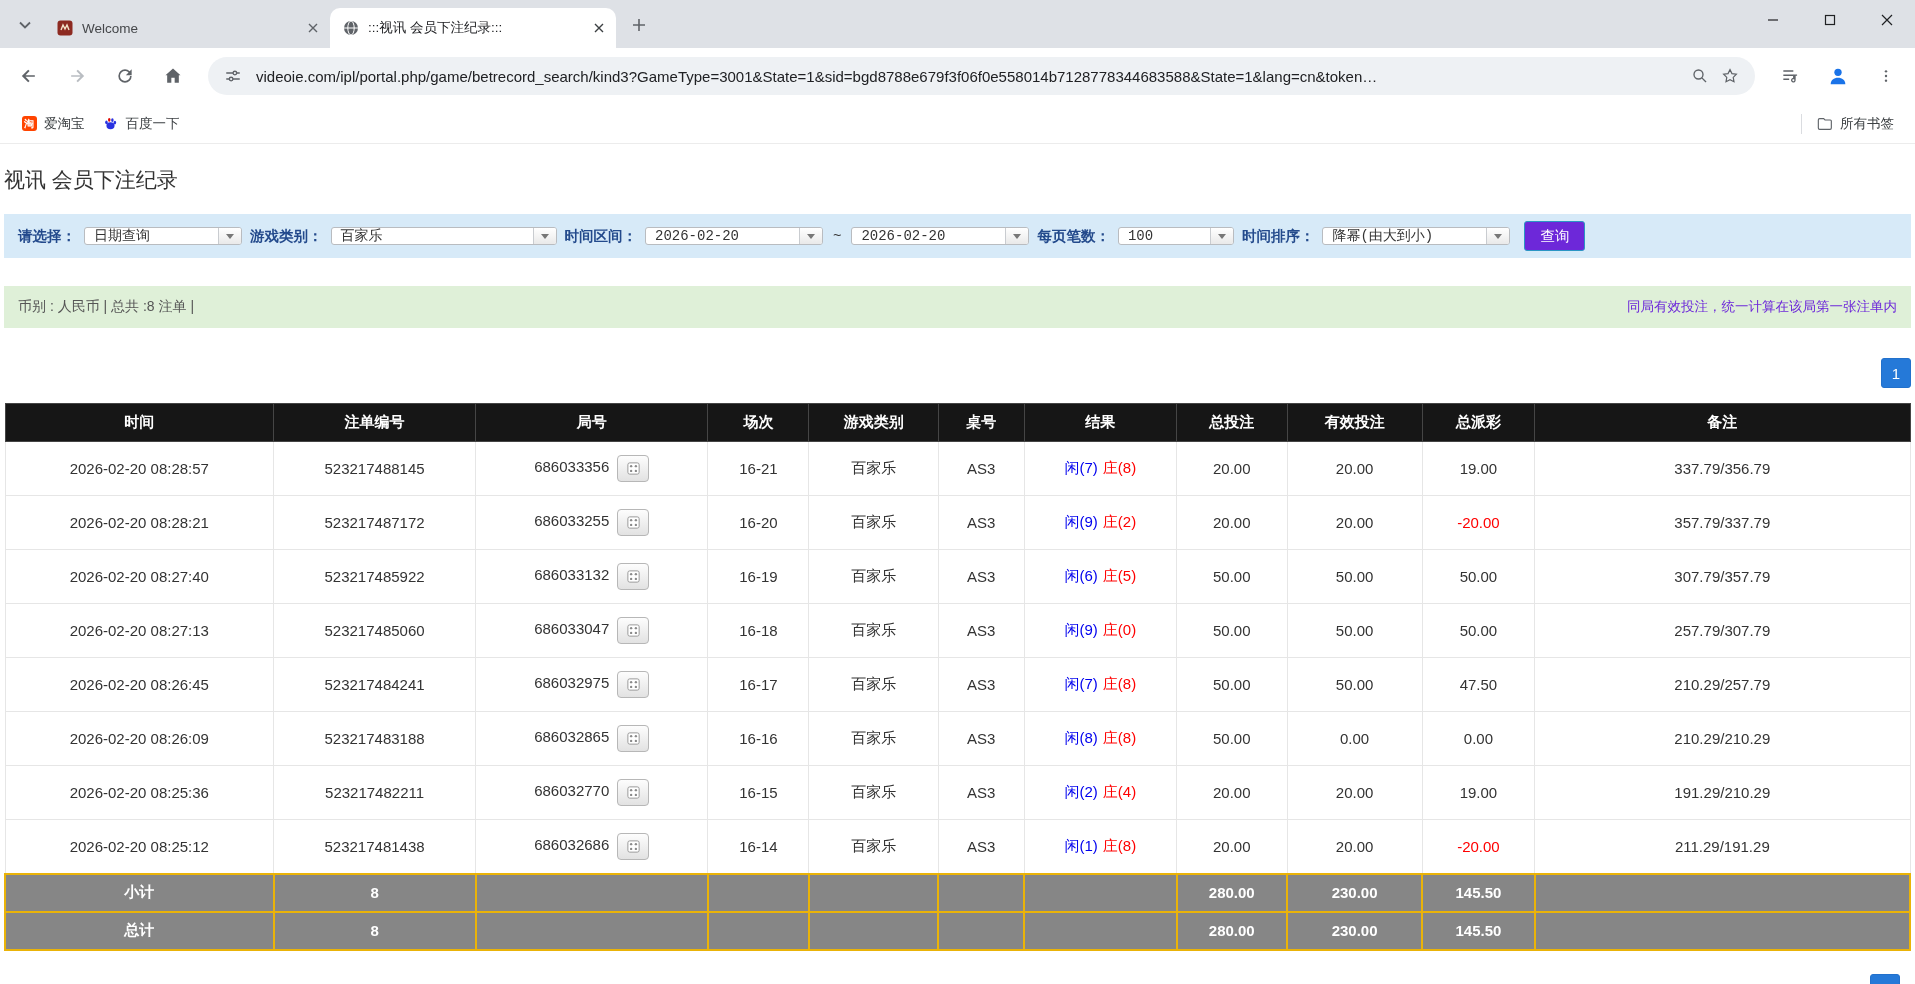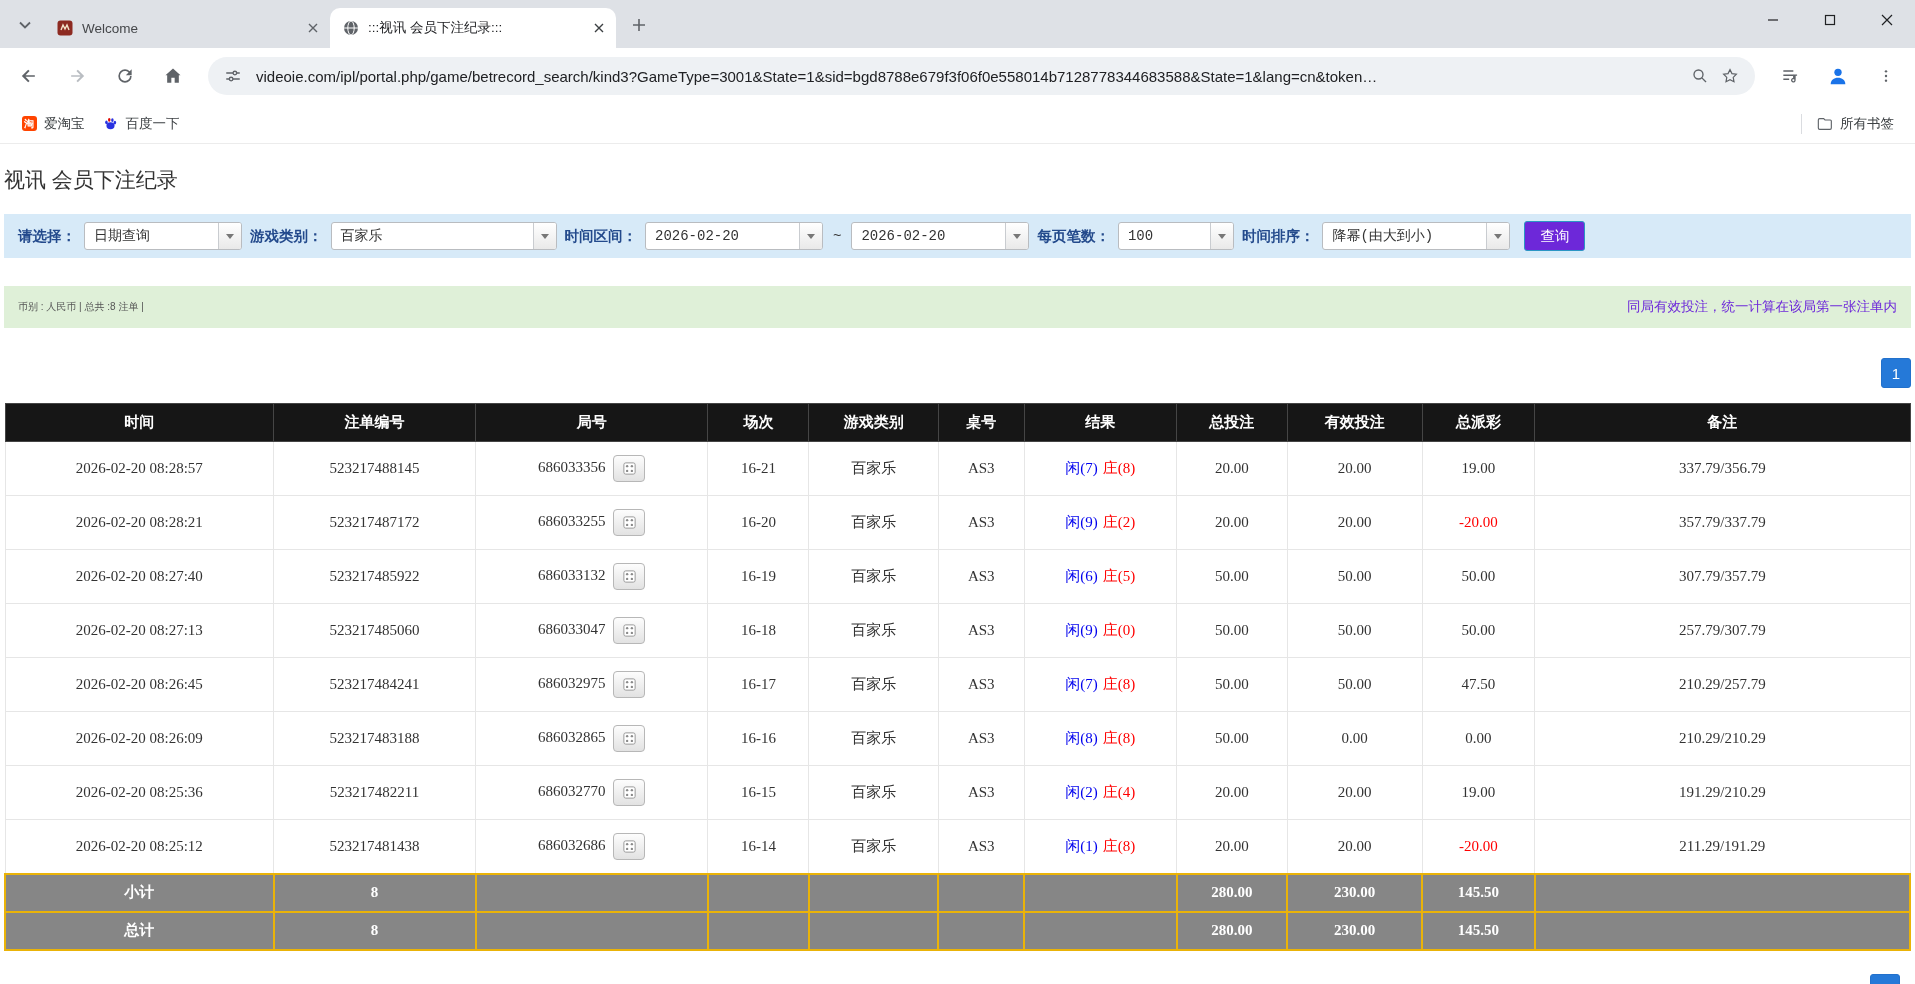--- a/index.html
+++ b/index.html
@@ -40,40 +40,40 @@
     text-align:center; font-weight:bold; }
   .bm-right { margin-left:auto; display:flex; align-items:center; gap:6px; }
   .bm-sep { width:1px; height:20px; background:#dadce0; }
 
   
   .content { padding:0 4px; }
   .page-title { font-size:21px; font-weight:400; color:#333; margin:22px 0 20px 0; }
 
   .filterbar { height:44px; background:#d7eaf8; display:flex; align-items:center; padding:0 14px; gap:8px;font-family:Liberation Mono, monospace; }
   .flabel { font-size:14.5px; color:#234a8c; font-weight:bold; white-space:nowrap; }
-  .combo { height:28px; background:#fff; border:1px solid #b9bcc0; border-radius:3px; display:flex; align-items:stretch;
+  .combo { height:18px; background:#fff; border:1px solid #b9bcc0; border-radius:3px; display:flex; align-items:stretch;
     cursor:pointer; overflow:hidden; }
   .combo-text { flex:1; font-size:14px; color:#333; display:flex; align-items:center; padding:0 9px; white-space:nowrap; overflow:hidden; }
   .combo-arrow { width:23px; border-left:1px solid #c9ccd0; background:linear-gradient(#ffffff,#e9e9e9); display:flex;
     align-items:center; justify-content:center; flex:none; }
   .caret { width:0; height:0; border-left:4px solid transparent; border-right:4px solid transparent; border-top:5px solid #777; }
   .tilde { font-size:14px; color:#333; padding:0 2px; }
   .search-btn { height:30px; padding:0 15px; background:#6d28d9; border:1px solid #2b96c4; border-radius:3px; color:#fff;
     font-size:14.5px; cursor:pointer; margin-left:6px; }
 
   .summarybar { height:42px; background:#dff0d8; margin-top:28px; display:flex; align-items:center; justify-content:space-between;
     padding:0 14px; }
-  .summary-left { font-size:10px; color:#555; }
+  .summary-left { font-size:14px; color:#555; }
   .summary-right { font-size:13.5px; color:#6d28d9; }
 
   .pager-row { display:flex; justify-content:flex-end; margin:30px 0 15px 0; }
   .page-btn { width:30px; height:30px; background:#2579d8; color:#fff; border:1px solid #2271cc; border-radius:3px;
     font-size:15px; cursor:pointer; }
 
-  table.bet-table { width:100%; border-collapse:collapse; font-size:15px; table-layout:fixed;font-family:Liberation Serif, serif; }
+  table.bet-table { width:100%; border-collapse:collapse; font-size:15px; table-layout:fixed; }
   .bet-table thead th { background:#161616; color:#fff; font-weight:bold; height:38px; text-align:center;
     border:1px solid #454545; }
   .bet-table tbody td { height:54px; text-align:center; color:#333; border:1px solid #e6e6e6; background:#fff;
     white-space:nowrap; overflow:hidden; }
   .bet-table tfoot td { height:38px; text-align:center; color:#fff; font-weight:bold; background:#868686;
     border:2px solid #eab308; }
   .c-link { color:#0066cc; cursor:pointer; }
   .c-payout.neg { color:#ff0000; }
   .res-player { color:#0000ee; }
   .res-banker { color:#ff0000; margin-left:5px; }

